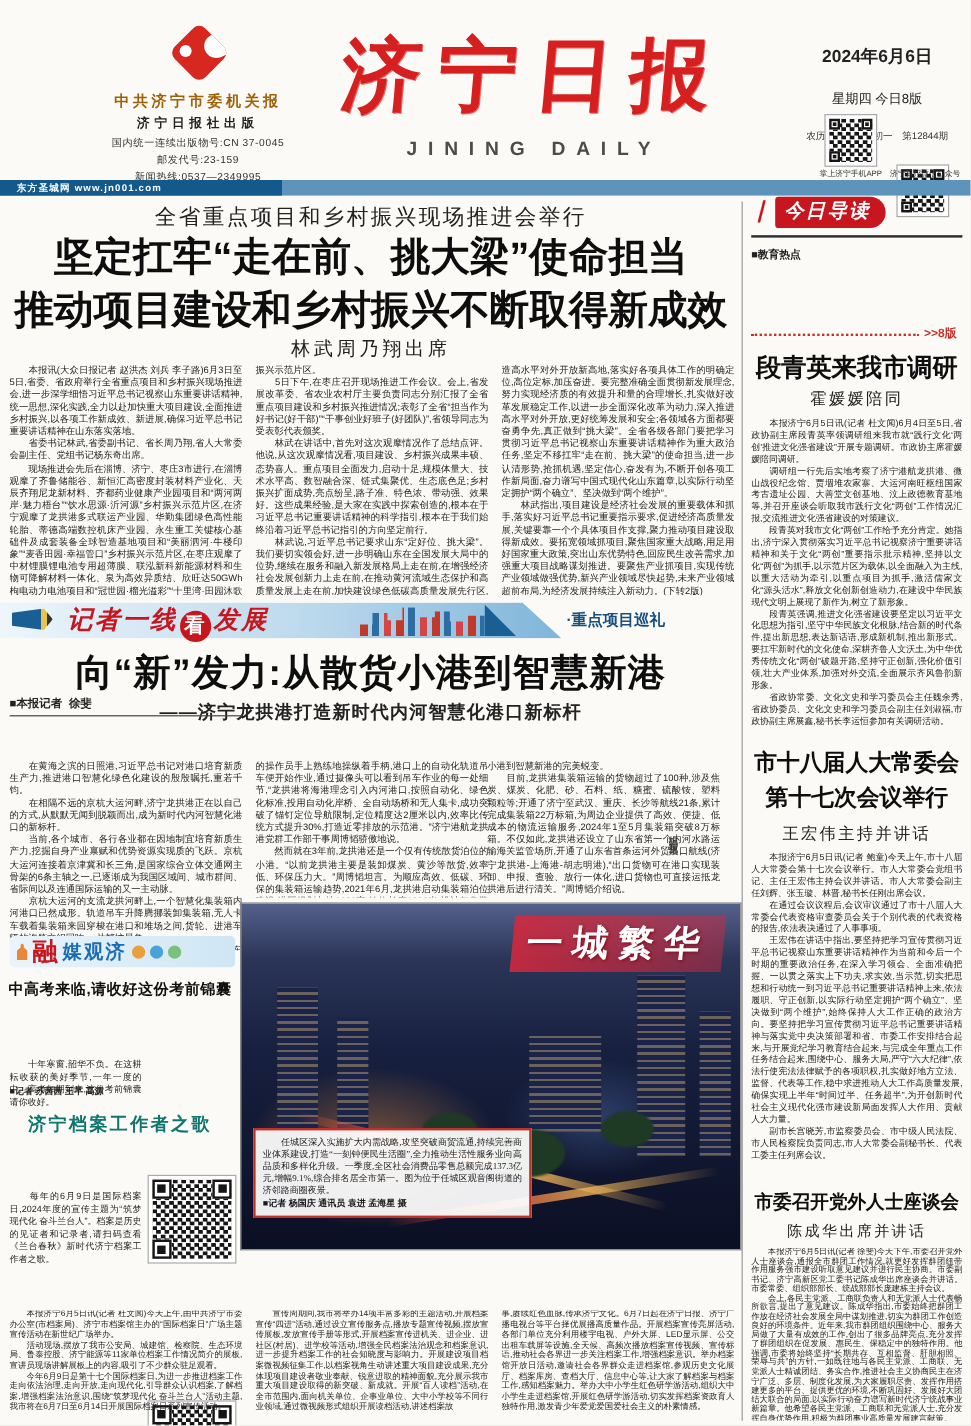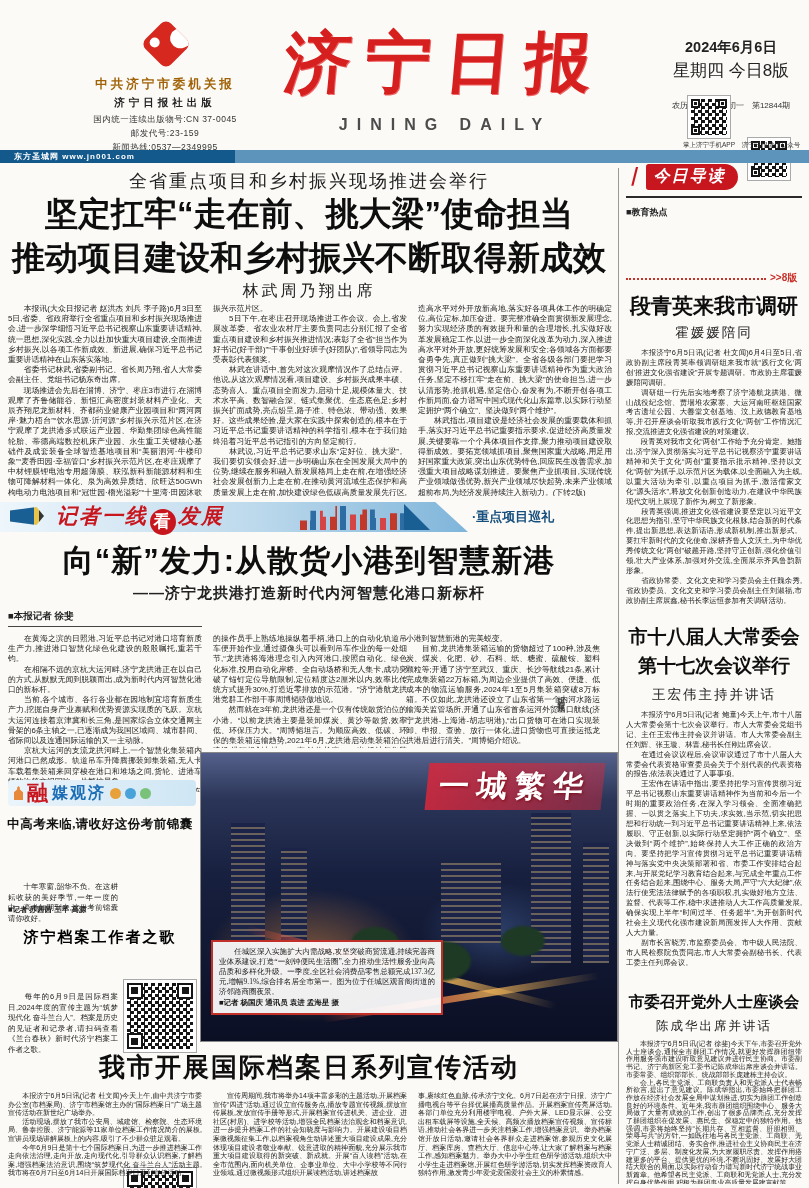--- a/index.html
+++ b/index.html
@@ -12,21 +12,21 @@
 
   
   .org-line1 { font-size:12.5px; font-weight:700; letter-spacing:3px; color:#a16207; }
   .org-line2 { font-size:10.5px; font-weight:700; letter-spacing:4px; color:#222; }
   .org-small { font-size:8.5px; color:#333; letter-spacing:.5px; }
   .mast-title { font-family:"Liberation Serif", serif; font-weight:900; color:#d61f1f;
                 font-size:66px; letter-spacing:14px; transform:skewX(-5deg);
                 text-shadow:1px 1px 0 #e66; white-space:nowrap; }
   .mast-en { font-size:16px; letter-spacing:9px; color:#4c4c4c; font-weight:600; }
   .date1 { font-size:14.5px; font-weight:700; color:#222; }
-  .date2 { font-size:17px; color:#222; margin-top:2px; }
+  .date2 { font-size:11px; color:#222; margin-top:18px; }
   .date3 { font-size:8px; color:#333; margin-top:18px; }
   .logo { width:36px; height:36px; background:#d6281e; transform:rotate(45deg);
           border-radius:7px; position:relative; overflow:hidden; }
   .logo::after { content:""; position:absolute; width:20px; height:20px; background:#fff;
           border-radius:50% 0 50% 50%; left:14px; top:-6px; transform:rotate(20deg); }
   .logo::before { content:""; position:absolute; width:10px; height:10px; background:#fff;
           border-radius:50%; left:4px; top:20px; }
   .site-bar { background:#5d94bb; }
   .site-bar-dark { background:#14598c; color:#fff; font-size:8px; font-weight:700;
           line-height:13px; padding-left:14px; letter-spacing:1px; }
@@ -81,21 +81,21 @@
 
   
   .media-banner { display:flex; align-items:center; gap:4px; height:26px; padding:0 6px;
           background:linear-gradient(90deg,#eaf4fb,#cfe6f4); border-radius:4px; }
   .mb-person { width:9px; height:14px; background:#e8883a;
           clip-path:polygon(50% 0,65% 10%,65% 25%,100% 45%,100% 100%,0 100%,0 45%,35% 25%,35% 10%); }
   .mb-rong { font-size:21px; font-weight:900; color:#c8161e; font-family:"Liberation Serif",serif; }
   .mb-text { font-size:16px; font-weight:900; color:#1a6db5; letter-spacing:2px; }
   .mb-dot { width:11px; height:11px; border-radius:50%; }
   .mi-head1 { font-size:12.5px; font-weight:900; color:#111; letter-spacing:0.5px; }
-  .mi-head2 { font-family:Liberation Mono, monospace; font-size:15px; font-weight:900; color:#000000;
+  .mi-head2 { font-family:Liberation Mono, monospace; font-size:15px; font-weight:900; color:#0f766e;
           letter-spacing:2px; }
   .mi-body { font-size:7.5px; line-height:10.5px; text-align:justify; white-space:pre-line; color:#222;margin-top:36px; }
   .mi-by { font-size:7.5px; font-weight:700; color:#222; margin-top:3px; }
 
   
   .photo { background:linear-gradient(180deg,#55618c 0%,#2b3558 16%,#17203f 42%,#0b0f24 100%);
            overflow:hidden; border:1px solid #888; }
   .ph-glow { position:absolute; left:-40px; bottom:-10px; width:300px; height:190px;
            background:radial-gradient(closest-side, rgba(255,160,70,.45), transparent 70%); }
   .ph-glow2 { position:absolute; right:10px; bottom:40px; width:220px; height:140px;
@@ -200,21 +200,21 @@
     <div class="fb-strip"></div>
     <div class="fb-pencil"></div>
     <div class="fb-title"><span>记者一线</span><span class="fb-kan">看</span><span>发展</span></div>
     <div class="fb-city"></div>
     <div class="fb-tri"></div>
     <div class="fb-tag">·重点项目巡礼</div>
   </div>
 
   <div class="abs ctr port-sub" style="left:0; top:584px; width:618px;">——济宁龙拱港打造新时代内河智慧化港口新标杆</div>
   <div class="abs ctr port-hl" style="left:0; top:540px; width:618px;">向“新”发力:从散货小港到智慧新港</div>
-  <div class="abs port-by" style="left:8px; top:610px; width:194px;">■本报记者 徐斐</div>
+  <div class="abs port-by" style="left:8px; top:580px; width:194px;font-family:Liberation Mono, monospace;">■本报记者 徐斐</div>
 
   <div class="abs btxt" style="left:8px;  top:634px; width:194px; height:158px;">　　在黄海之滨的日照港,习近平总书记对港口培育新质生产力,推进港口智慧化绿色化建设的殷殷嘱托,重若千钧。
 　　在相隔不远的京杭大运河畔,济宁龙拱港正在以自己的方式,从默默无闻到脱颖而出,成为新时代内河智慧化港口的新标杆。
 　　当前,各个城市、各行各业都在因地制宜培育新质生产力,挖掘自身产业禀赋和优势资源实现质的飞跃。京杭大运河连接着京津冀和长三角,是国家综合立体交通网主骨架的6条主轴之一,已逐渐成为我国区域间、城市群间、省际间以及连通国际运输的又一主动脉。
 　　京杭大运河的支流龙拱河畔上,一个智慧化集装箱内河港口已然成形。轨道吊车升降腾挪装卸集装箱,无人卡车载着集装箱来回穿梭在港口和堆场之间,货轮、进港车辆的汽笛交织回响,一片繁忙景象。
 　　令人惊叹的是,轨道吊车驾驶室里并没有操作员,吊车的所有指令都来自数百米外的龙拱港控制中心。控制中心</div>
   <div class="abs btxt" style="left:213px; top:634px; width:194px; height:114px;">的操作员手上熟练地操纵着手柄,港口上的自动化轨道吊车便开始作业,通过摄像头可以看到吊车作业的每一处细节,“龙拱港将海港理念引入内河港口,按照自动化、绿色化标准,投用自动化岸桥、全自动场桥和无人集卡,成功突破了锚钉定位导航限制,定位精度达2厘米以内,效率比传统方式提升30%,打造近零排放的示范港。”济宁港航龙拱港党群工作部干事周博韬骄傲地说。
 　　然而就在3年前,龙拱港还是一个仅有传统散货泊位的小港。“以前龙拱港主要是装卸煤炭、黄沙等散货,效率低、环保压力大。”周博韬坦言。为顺应高效、低碳、环保的集装箱运输趋势,2021年6月,龙拱港启动集装箱泊位建设,港区规划占地1302亩,泊位长度1000米,设计年集装箱吞吐量80万标箱,货物吞吐量超过3000万吨,规划建设18个2000吨级泊位,其中一期10个泊位已于2023年9月投用。现如今,“全国第一家实现无人智能运输常态化运行的内河港口”“全国唯一实现自动化系统全球国产化的集装箱港口”“北方规模最大、自动化程度最高的集装箱内河港口”……这些都成了龙拱港最耀眼的新身份,实现了从散货</div>
   <div class="abs btxt" style="left:406px; top:634px; width:194px; height:112px;">小港到智慧新港的完美蜕变。
 　　目前,龙拱港集装箱运输的货物超过了100种,涉及焦炭、煤炭、化肥、砂、石料、纸、糖蜜、硫酸铵、塑料颗粒等;开通了济宁至武汉、重庆、长沙等航线21条,累计完成集装箱22万标箱,为周边企业提供了高效、便捷、低成本的物流运输服务,2024年1至5月集装箱突破8万标箱。不仅如此,龙拱港还设立了山东省第一个内河水路运输海关监管场所,开通了山东省首条运河外贸出口航线(济宁龙拱港-上海港-胡志明港),“出口货物可在港口实现装卸、申报、查验、放行一体化,进口货物也可直接运抵龙拱港后进行清关。”周博韬介绍说。
@@ -231,21 +231,21 @@
     <div class="media-banner">
       <span class="mb-person"></span>
       <span class="mb-rong">融</span>
       <span class="mb-text">媒观济</span>
       <span class="mb-dot" style="background:#e8a13a;"></span>
       <span class="mb-dot" style="background:#4aa3d8;"></span>
       <span class="mb-dot" style="background:#7ac17a;"></span>
     </div>
   </div>
 
-  <div class="abs ctr mi-head1" style="left:4px; top:816px; width:192px;font-family:Liberation Serif, serif;">中高考来临,请收好这份考前锦囊</div>
+  <div class="abs ctr mi-head1" style="left:4px; top:816px; width:192px;">中高考来临,请收好这份考前锦囊</div>
   <div class="abs mi-body" style="left:8px; top:846px; width:110px;">　　十年寒窗,韶华不负。在这耕耘收获的美好季节,一年一度的中、高考如期到来,这份考前锦囊请你收好。</div>
   <div class="abs mi-by" style="left:8px; top:902px; width:112px;">■记者 苏茜茜 王芊 高源</div>
   <div class="abs qr" style="left:124px; top:840px; width:72px; height:72px;">
       <i></i>
       <i></i>
       <i></i>
     </div>
 
   <div class="abs ctr mi-head2" style="left:4px; top:928px; width:192px;">济宁档案工作者之歌</div>
   <div class="abs mi-body" style="left:8px; top:956px; width:110px;">　　每年的6月9日是国际档案日,2024年度的宣传主题为“筑梦现代化 奋斗兰台人”。档案是历史的见证者和记录者,请扫码查看《兰台春秋》新时代济宁档案工作者之歌。</div>
@@ -267,21 +267,20 @@
     <div class="ph-tree" style="left:150px; bottom:80px; width:48px; height:34px;"></div>
     <div class="ph-tree" style="left:210px; bottom:60px; width:60px; height:40px;"></div>
     <div class="ph-tree" style="left:300px; bottom:85px; width:44px; height:30px;"></div>
     <div class="ph-title">一城繁华</div>
     <div class="ph-cap">
       <span>　　任城区深入实施扩大内需战略,攻坚突破商贸流通,持续完善商业体系建设,打造“一刻钟便民生活圈”,全力推动生活性服务业向高品质和多样化升级。一季度,全区社会消费品零售总额完成137.3亿元,增幅9.1%,综合排名居全市第一。图为位于任城区观音阁街道的济邻路商圈夜景。</span>
       <div class="ph-credit">■记者 杨国庆 通讯员 袁进 孟海星 摄</div>
     </div>
   </div>
 
-  <div class="abs ctr bottom-hl" style="left:0; top:1050px; width:618px;">我市开展国际档案日系列宣传活动</div>
   <div class="abs btxt-sm" style="left:8px;  top:1092px; width:194px; height:92px;">　　本报济宁6月5日讯(记者 杜文闻)今天上午,由中共济宁市委办公室(市档案局)、济宁市档案馆主办的“国际档案日”广场主题宣传活动在新世纪广场举办。
 　　活动现场,摆放了我市公安局、城建馆、检察院、生态环境局、鲁泰控股、济宁能源等11家单位档案工作情况简介的展板,宣讲员现场讲解展板上的内容,吸引了不少群众驻足观看。
 　　今年6月9日是第十七个国际档案日,为进一步推进档案工作走向依法治理,走向开放,走向现代化,引导群众认识档案,了解档案,增强档案法治意识,围绕“筑梦现代化 奋斗兰台人”活动主题,我市将在6月7日至6月14日开展国际档案日系列宣传活动。</div>
   <div class="abs btxt-sm" style="left:213px; top:1092px; width:194px; height:92px;">　　宣传周期间,我市将举办14项丰富多彩的主题活动,开展档案宣传“四进”活动,通过设立宣传服务点,播放专题宣传视频,摆放宣传展板,发放宣传手册等形式,开展档案宣传进机关、进企业、进社区(村居)、进学校等活动,增强全民档案法治观念和档案意识,进一步提升档案工作的社会知晓度与影响力。开展建设项目档案微视频征集工作,以档案视角生动讲述重大项目建设成果,充分体现项目建设者敬业奉献、锐意进取的精神面貌,充分展示我市重大项目建设取得的新突破、新成就。开展“百人读档”活动,在全市范围内,面向机关单位、企事业单位、大中小学校等不同行业领域,通过微视频形式组织开展读档活动,讲述档案故</div>
   <div class="abs btxt-sm" style="left:418px; top:1092px; width:194px; height:92px;">事,赓续红色血脉,传承济宁文化。6月7日起在济宁日报、济宁广播电视台等平台择优展播高质量作品。开展档案宣传亮屏活动,各部门单位充分利用楼宇电视、户外大屏、LED显示屏、公交出租车载屏等设施,全天候、高频次播放档案宣传视频、宣传标语,推动社会各界进一步关注档案工作,增强档案意识。举办档案馆开放日活动,邀请社会各界群众走进档案馆,参观历史文化展厅、档案库房、查档大厅、信息中心等,让大家了解档案与档案工作,感知档案魅力。举办大中小学生红色研学游活动,组织大中小学生走进档案馆,开展红色研学游活动,切实发挥档案资政育人独特作用,激发青少年爱党爱国爱社会主义的朴素情感。</div>
 
   <div class="abs" style="left:626px; top:164px; width:176px;">
     <span class="sb-arrow">❘</span>
     <span class="sb-daodu">今日导读</span>
   </div>

